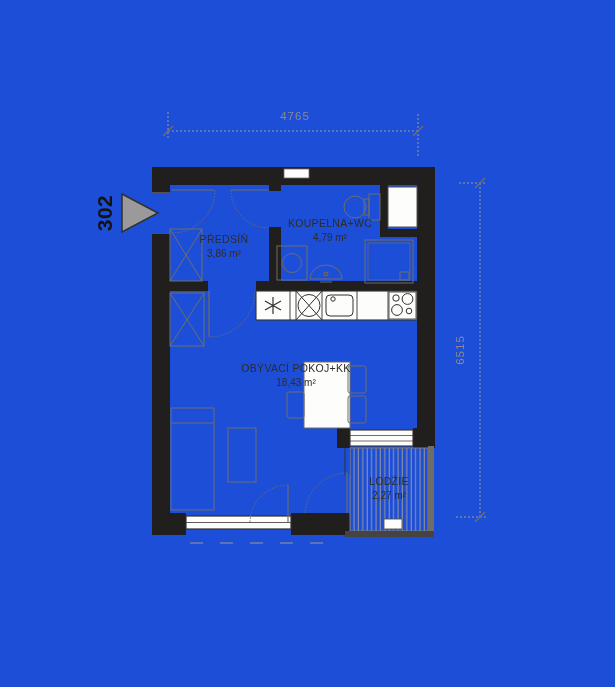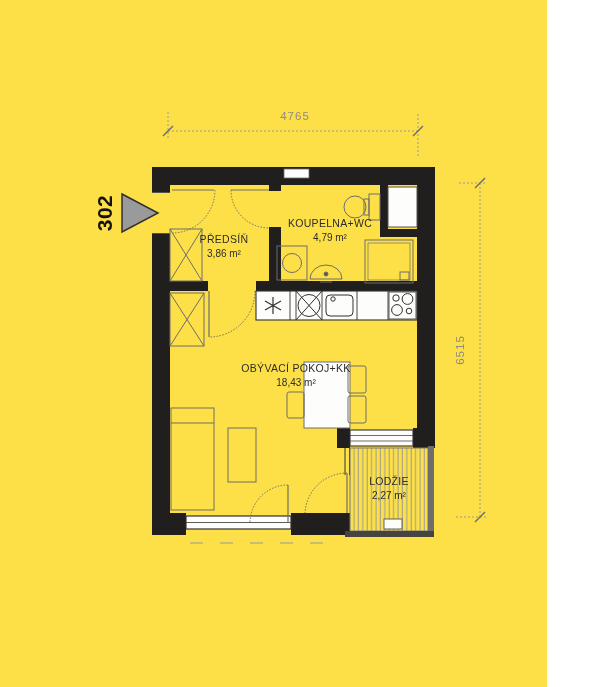--- a/index.html
+++ b/index.html
@@ -1,19 +1,19 @@
 <!DOCTYPE html>
 <html><head>
 <meta charset="utf-8">
 <style>
   html,body{margin:0;padding:0;background:#ffffff;}
   .canvas{
     position:relative;
-    width:547px;height:687px;
-    background:#fde047;
+    width:615px;height:687px;
+    background:#1d4ed8;
     font-family:"Liberation Sans", sans-serif;
     overflow:hidden;
   }
   svg{display:block;}
   text{font-family:"Liberation Sans", sans-serif; fill:#2e2c2a;}
   .room-name{font-size:10.5px; letter-spacing:.3px;}
   .room-area{font-size:10px;}
   .dim-text{font-size:11.5px; fill:#8a8a8a; letter-spacing:1px;}
   .unit-text{font-size:21px; font-weight:bold; fill:#151311; letter-spacing:.5px;}
   .thin{stroke:#6f6d6a; stroke-width:1; fill:none;}

